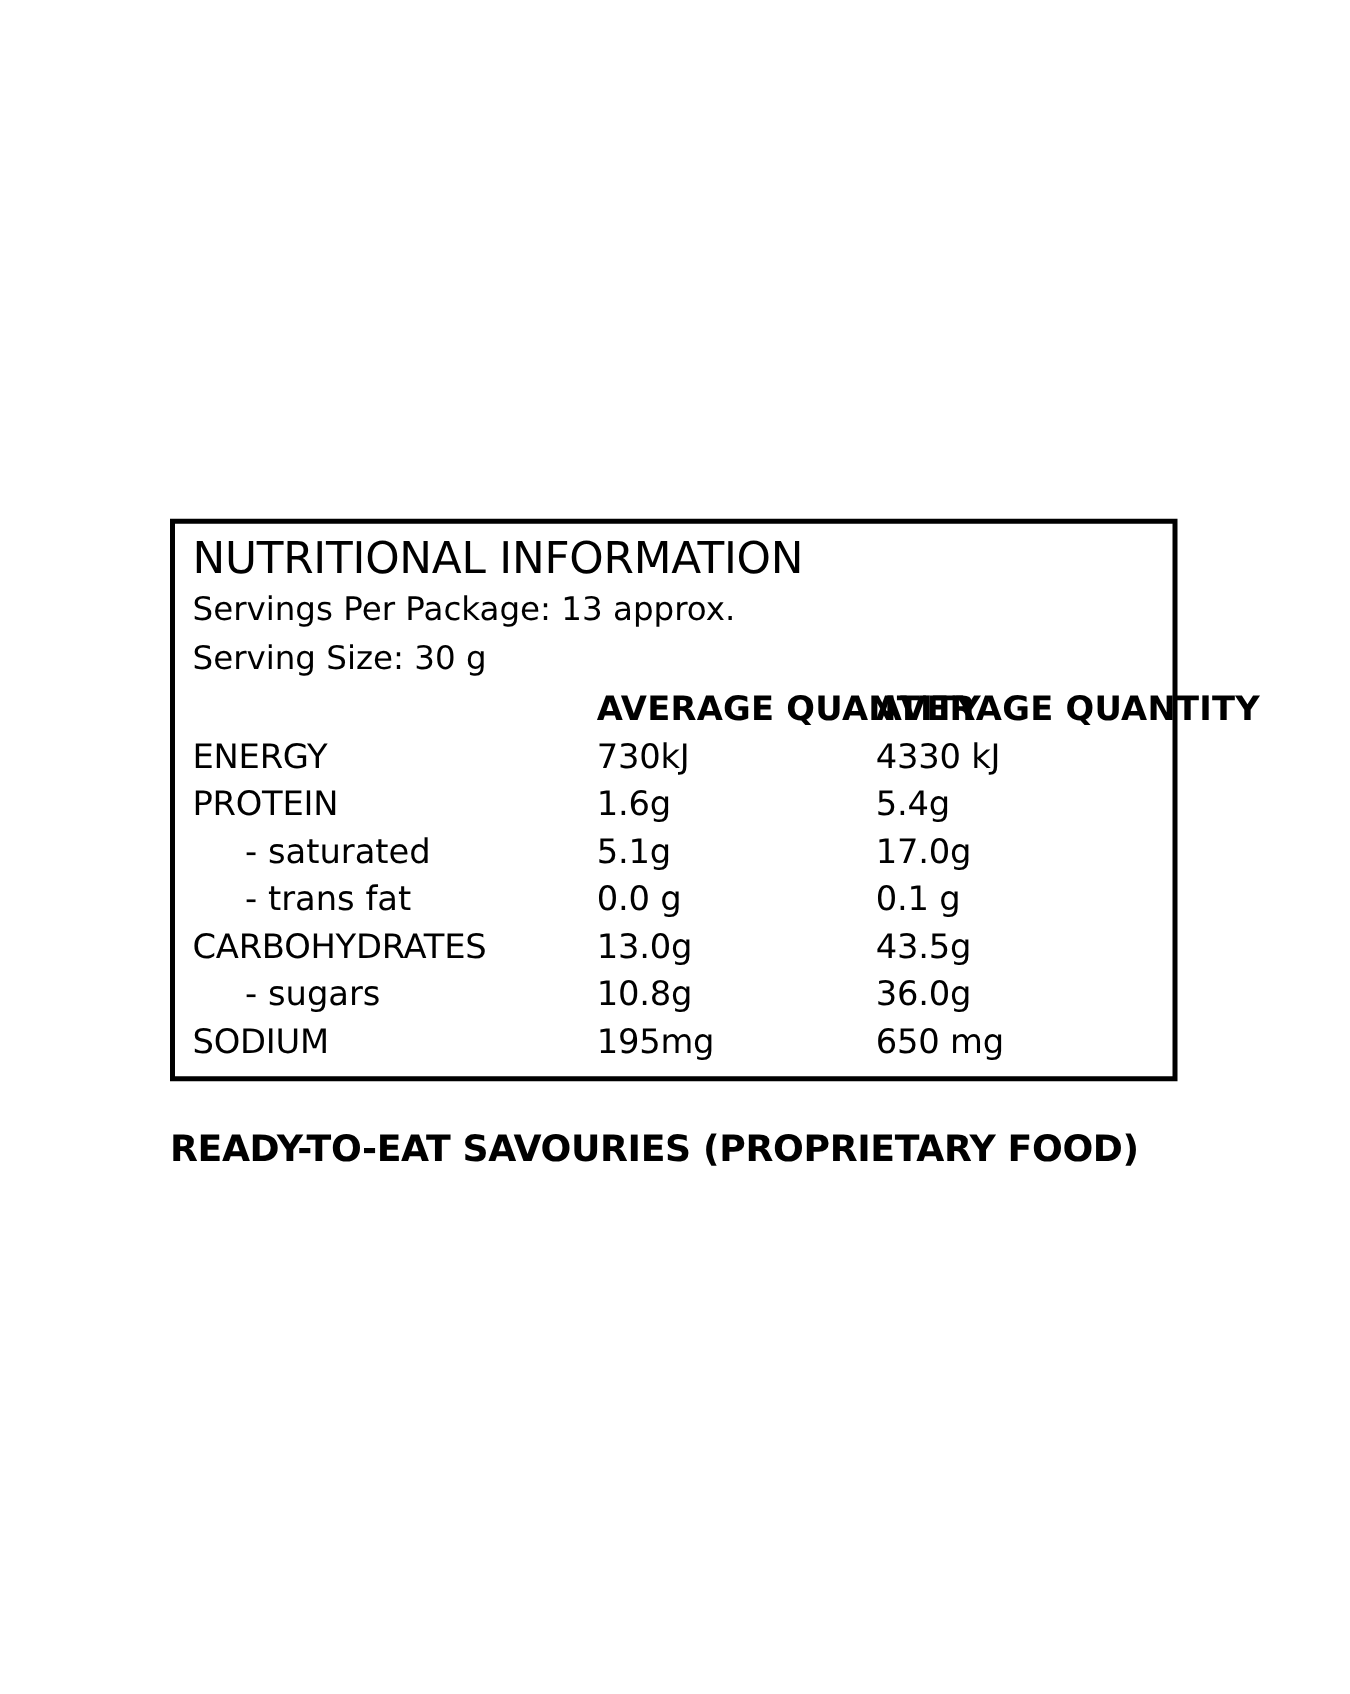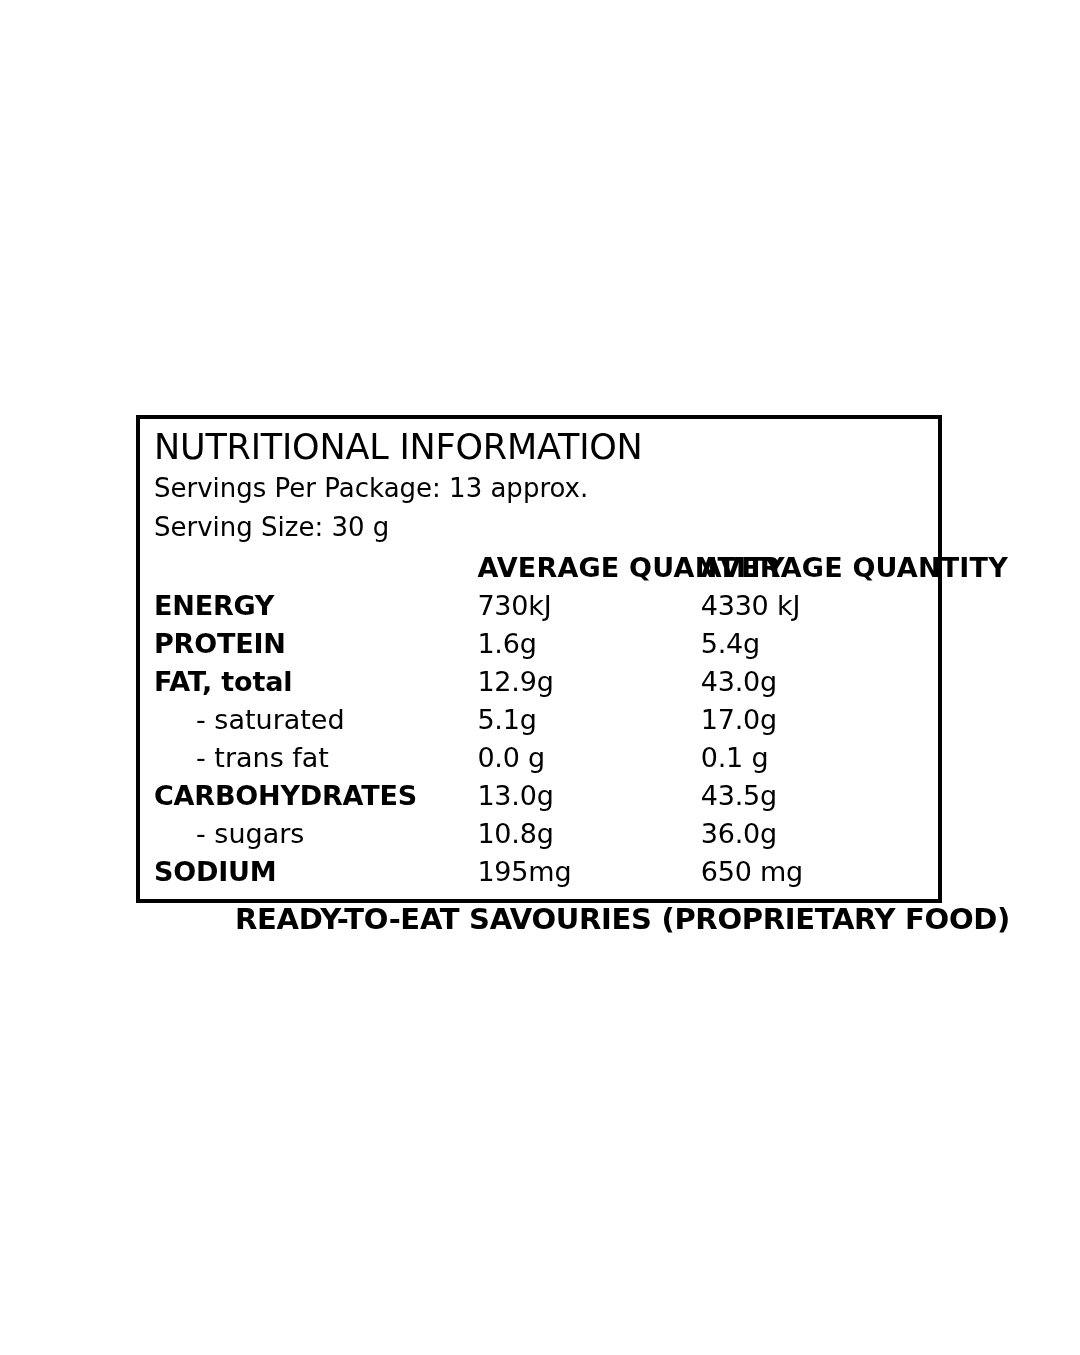--- a/index.html
+++ b/index.html
@@ -73,21 +73,21 @@
 
   .hdr {
     font-weight: bold;
     font-size: 26px;
     line-height: 36px;
     text-align: right;
     letter-spacing: 0.2px;
   }
 
   .row-label {
-    font-weight: bold;
+    font-weight: normal;
     font-size: 28px;
     text-align: left;
     letter-spacing: -0.2px;
   }
 
   .row-label.sub {
     font-weight: normal;
     padding-left: 42px;
     letter-spacing: 0px;
   }
@@ -97,21 +97,21 @@
     font-weight: normal;
     font-size: 28px;
     letter-spacing: -0.2px;
   }
 
   .nip-footer {
     position: absolute;
     left: 136px;
     top: 902px;
     width: 874px;
-    text-align: right;
+    text-align: left;
     font-size: 29px;
     font-weight: bold;
     letter-spacing: -0.3px;
     white-space: nowrap;
   }
 </style>
 </head>
 <body>
 
 <div class="canvas">
@@ -141,25 +141,20 @@
           <td class="row-label">ENERGY</td>
           <td class="val">730kJ</td>
           <td class="val">4330 kJ</td>
         </tr>
         <tr>
           <td class="row-label">PROTEIN</td>
           <td class="val">1.6g</td>
           <td class="val">5.4g</td>
         </tr>
         <tr>
-          <td class="row-label">FAT, total</td>
-          <td class="val">12.9g</td>
-          <td class="val">43.0g</td>
-        </tr>
-        <tr>
           <td class="row-label sub">- saturated</td>
           <td class="val">5.1g</td>
           <td class="val">17.0g</td>
         </tr>
         <tr>
           <td class="row-label sub">- trans fat</td>
           <td class="val">0.0 g</td>
           <td class="val">0.1 g</td>
         </tr>
         <tr>

